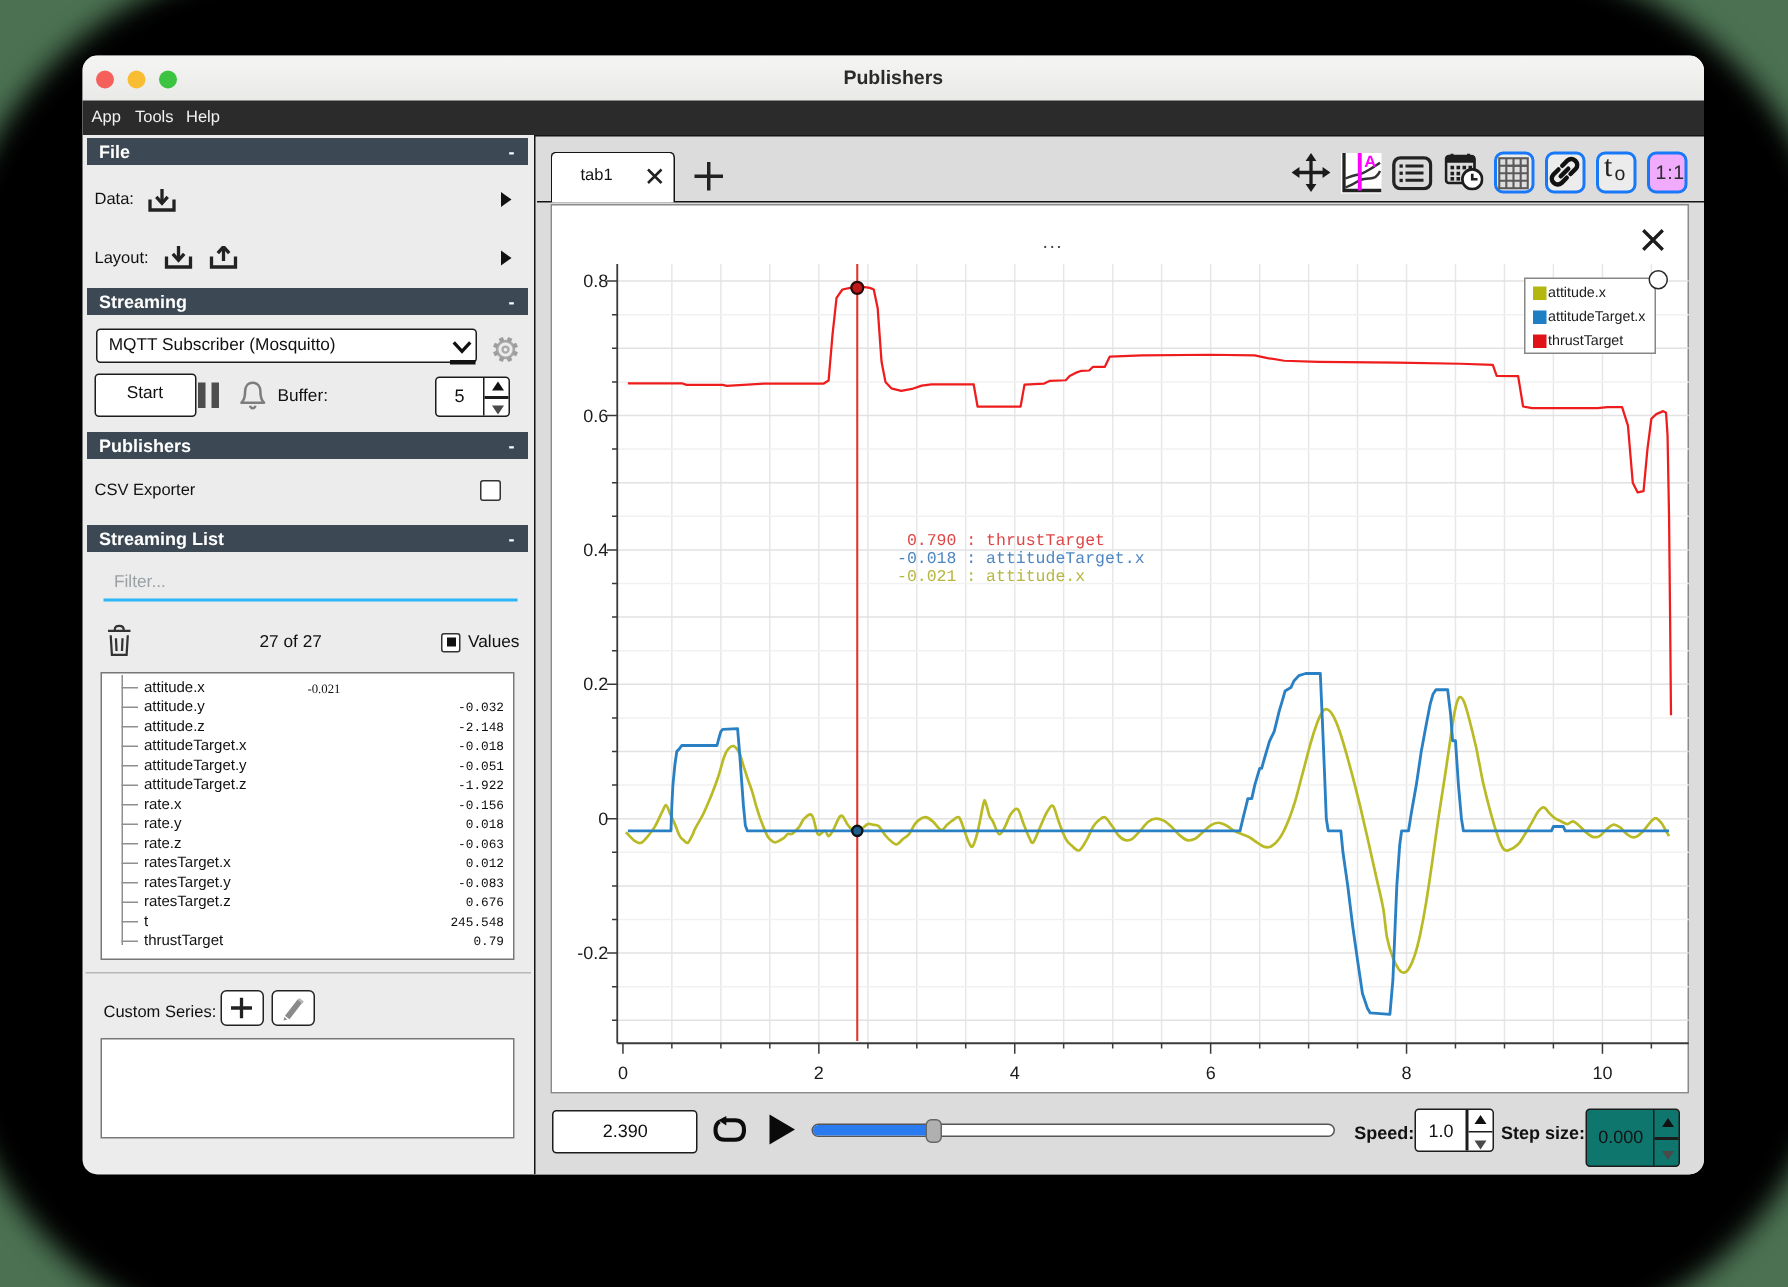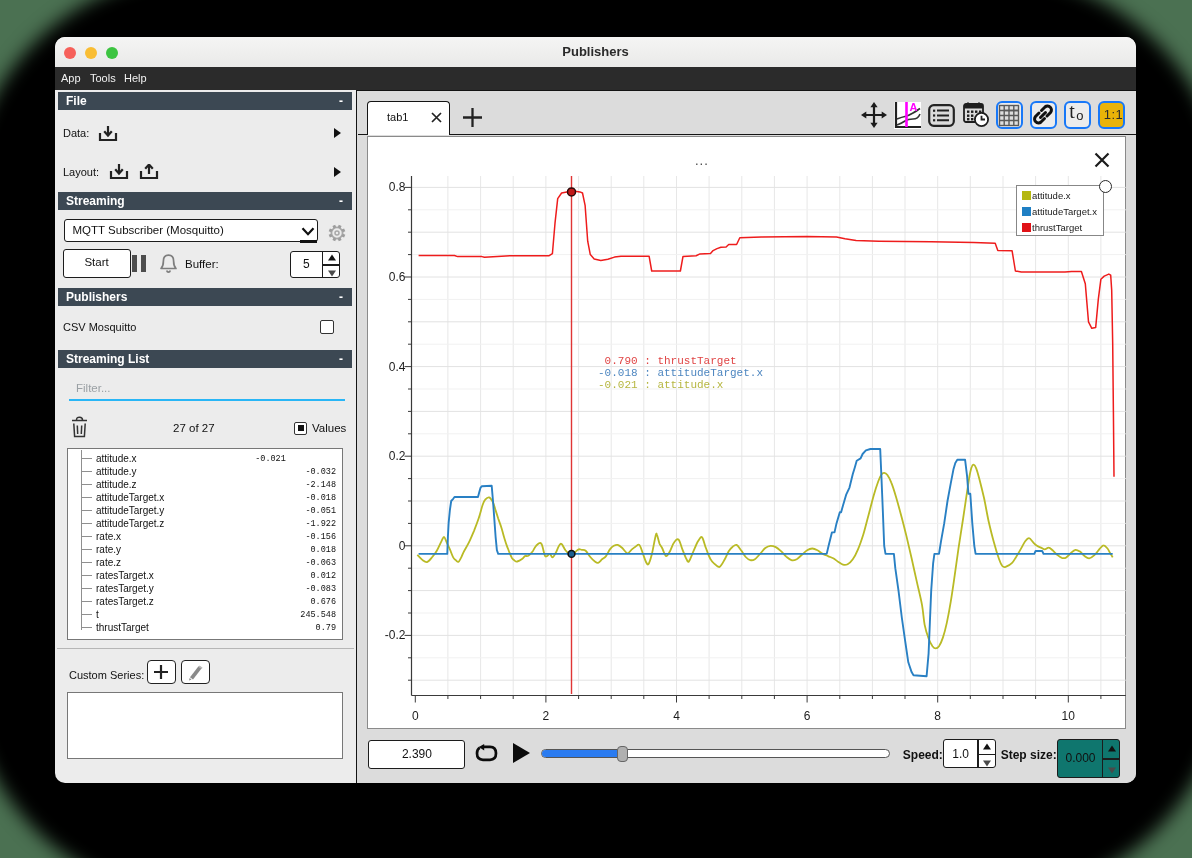--- a/index.html
+++ b/index.html
@@ -78,21 +78,21 @@
   <span class="abs" style="left:130px;top:221px;font-size:11.5px;color:#111">Buffer:</span>
   <div style="position:absolute;left:235px;top:213.6px;width:50px;height:27.5px;background:#fff;border:1.5px solid #1c1c1c;border-radius:3px;box-sizing:border-box">
 <span style="position:absolute;left:12px;top:50%;transform:translateY(-50%);font-size:12px;color:#111">5</span>
 <div style="position:absolute;right:16px;top:0;bottom:0;width:1.5px;background:#1c1c1c"></div>
 <div style="position:absolute;right:0;top:50%;width:16px;height:1.5px;background:#1c1c1c"></div>
 <div style="position:absolute;right:3.5px;top:25%;transform:translateY(-60%);width:0;height:0;border-left:4.5px solid transparent;border-right:4.5px solid transparent;border-bottom:6px solid #111"></div>
 <div style="position:absolute;right:3.5px;top:75%;transform:translateY(-10%);width:0;height:0;border-left:4.5px solid transparent;border-right:4.5px solid transparent;border-top:6px solid #4a4a4a"></div>
 </div>
   <div style="position:absolute;left:3px;top:251px;width:294px;height:18px;background:#3c4853;color:#fff;font-size:12px;font-weight:bold;line-height:18px">
 <span style="margin-left:8px">Publishers</span><span style="position:absolute;right:9px;top:0">-</span></div>
-  <span class="abs" style="left:8px;top:284px;font-size:11px;color:#111">CSV Mosquitto</span>
+  <span class="abs" style="left:8px;top:284px;font-size:11px;color:#111">CSV Exporter</span>
   <div class="abs" style="left:265px;top:283.3px;width:12px;height:12px;background:#fff;border:1.5px solid #333;border-radius:2px"></div>
   <div style="position:absolute;left:3px;top:313px;width:294px;height:18px;background:#3c4853;color:#fff;font-size:12px;font-weight:bold;line-height:18px">
 <span style="margin-left:8px">Streaming List</span><span style="position:absolute;right:9px;top:0">-</span></div>
   <span class="abs" style="left:21px;top:345px;font-size:11.5px;color:#9aa0a4">Filter...</span>
   <div class="abs" style="left:13.6px;top:361.5px;width:276px;height:2px;background:#29b6f6"></div>
   <svg style="position:absolute;left:16px;top:379px" width="17" height="22" viewBox="0 0 17 22">
 <g stroke="#333" stroke-width="1.5" fill="none">
 <path d="M1 4.5 H16"></path>
 <path d="M5.5 4 C5.5 1.8 6.6 1.2 8.5 1.2 C10.4 1.2 11.5 1.8 11.5 4"></path>
 <path d="M2.8 7.5 L3.6 20.5 H13.4 L14.2 7.5"></path>
@@ -102,21 +102,21 @@
 </svg>
   <span class="abs" style="left:118px;top:385px;font-size:11.5px;color:#111">27 of 27</span>
   <div class="abs" style="left:239.4px;top:384.8px;width:11px;height:11px;background:#fff;border:1.6px solid #333;border-radius:2px">
     <div style="position:absolute;left:2.5px;top:2.5px;width:6px;height:6px;background:#111"></div>
   </div>
   <span class="abs" style="left:257px;top:385px;font-size:11.5px;color:#111">Values</span>
   <div class="abs" style="left:12px;top:411px;width:276px;height:192px;background:#fff;border:1px solid #777;box-sizing:border-box"></div>
   <div style="position:absolute;left:26px;top:413px;width:1px;height:179.5px;background:#8f8f8f"></div>
   <div style="position:absolute;left:26px;top:421.0px;width:11px;height:1px;background:#8f8f8f"></div>
 <span style="position:absolute;left:41px;top:416.0px;font-size:10px;color:#111;line-height:11px">attitude.x</span>
-<span style="position:absolute;left:150px;width:131px;text-align:center;top:416.5px;font-size:8.5px;color:#111;font-family:Liberation Mono, monospace;line-height:10px">-0.021</span>
+<span style="position:absolute;left:150px;width:131px;text-align:left;top:416.5px;font-size:8.5px;color:#111;font-family:Liberation Serif, serif;line-height:10px">-0.021</span>
 <div style="position:absolute;left:26px;top:434.0px;width:11px;height:1px;background:#8f8f8f"></div>
 <span style="position:absolute;left:41px;top:429.0px;font-size:10px;color:#111;line-height:11px">attitude.y</span>
 <span style="position:absolute;left:150px;width:131px;text-align:right;top:429.5px;font-size:8.5px;color:#111;font-family:'Liberation Mono',monospace;line-height:10px">-0.032</span>
 <div style="position:absolute;left:26px;top:447.0px;width:11px;height:1px;background:#8f8f8f"></div>
 <span style="position:absolute;left:41px;top:442.0px;font-size:10px;color:#111;line-height:11px">attitude.z</span>
 <span style="position:absolute;left:150px;width:131px;text-align:right;top:442.5px;font-size:8.5px;color:#111;font-family:'Liberation Mono',monospace;line-height:10px">-2.148</span>
 <div style="position:absolute;left:26px;top:460.0px;width:11px;height:1px;background:#8f8f8f"></div>
 <span style="position:absolute;left:41px;top:455.0px;font-size:10px;color:#111;line-height:11px">attitudeTarget.x</span>
 <span style="position:absolute;left:150px;width:131px;text-align:right;top:455.5px;font-size:8.5px;color:#111;font-family:'Liberation Mono',monospace;line-height:10px">-0.018</span>
 <div style="position:absolute;left:26px;top:473.0px;width:11px;height:1px;background:#8f8f8f"></div>
@@ -249,21 +249,21 @@
 <path d="M9.5 7.5 L13 4 A3.9 3.9 0 0 1 18.5 9.5 L15 13"></path>
 <path d="M12.5 15.5 L9 19 A3.9 3.9 0 0 1 3.5 13.5 L7 10"></path>
 <path d="M8.5 14.5 L13.5 9.5"></path>
 </g>
 </svg>
     </div>
   <div style="position:absolute;left:1009.3px;top:64.4px;width:27px;height:28px;border:2.4px solid #1878f8;border-radius:6px;box-sizing:border-box;background:#ececec;color:#222">
 <span style="position:absolute;left:3px;top:-3px;font-size:20px;font-family:'Liberation Serif',serif">t</span>
 <span style="position:absolute;left:10px;top:5px;font-size:13px;font-family:'Liberation Sans',sans-serif">o</span>
 </div>
-  <div style="position:absolute;left:1043.2px;top:64.4px;width:27px;height:28px;border:2.4px solid #1878f8;border-radius:6px;box-sizing:border-box;background:#eab308;color:#2c2c2c">
+  <div style="position:absolute;left:1043.2px;top:64.4px;width:27px;height:28px;border:2.4px solid #1878f8;border-radius:6px;box-sizing:border-box;background:#f0abfc;color:#2c2c2c">
 <span style="position:absolute;left:3.5px;top:4px;font-size:13px;letter-spacing:0.5px;font-family:'Liberation Sans',sans-serif">1:1</span>
 </div>
 
   <div class="abs" style="left:312px;top:99px;width:759px;height:593px;background:#fff;border:1px solid #8a8a8a;box-sizing:border-box"></div>
   <svg width="759" height="593" viewBox="0 0 759 593" font-family="Liberation Sans, sans-serif" style="position:absolute;left:312px;top:99px">
 <line x1="80.9" y1="40.0" x2="80.9" y2="559.0" stroke="#e7e7e7" stroke-width="1"></line>
 <line x1="113.6" y1="40.0" x2="113.6" y2="559.0" stroke="#e7e7e7" stroke-width="1"></line>
 <line x1="146.2" y1="40.0" x2="146.2" y2="559.0" stroke="#e7e7e7" stroke-width="1"></line>
 <line x1="178.9" y1="40.0" x2="178.9" y2="559.0" stroke="#e7e7e7" stroke-width="1"></line>
 <line x1="211.6" y1="40.0" x2="211.6" y2="559.0" stroke="#e7e7e7" stroke-width="1"></line>

